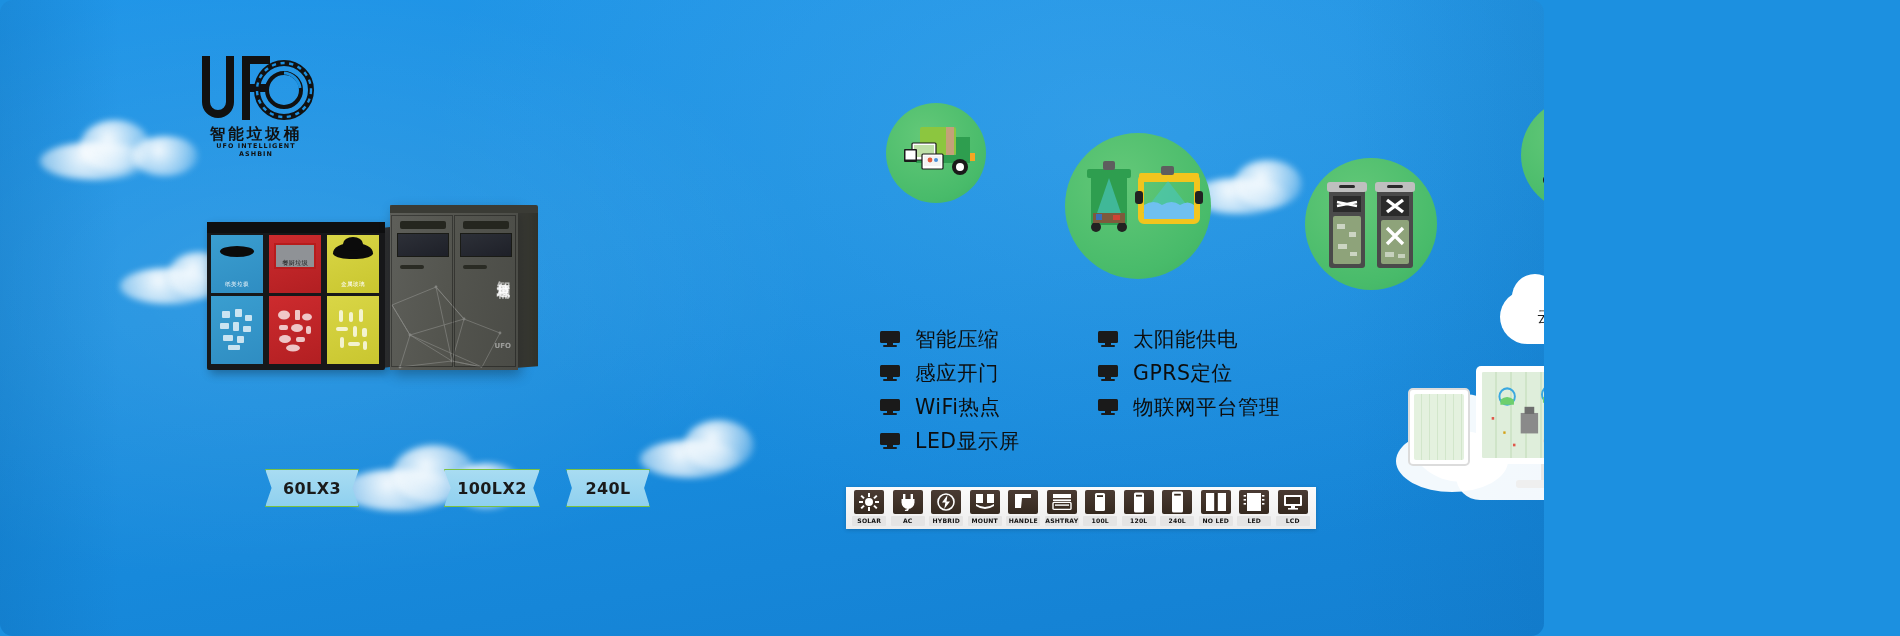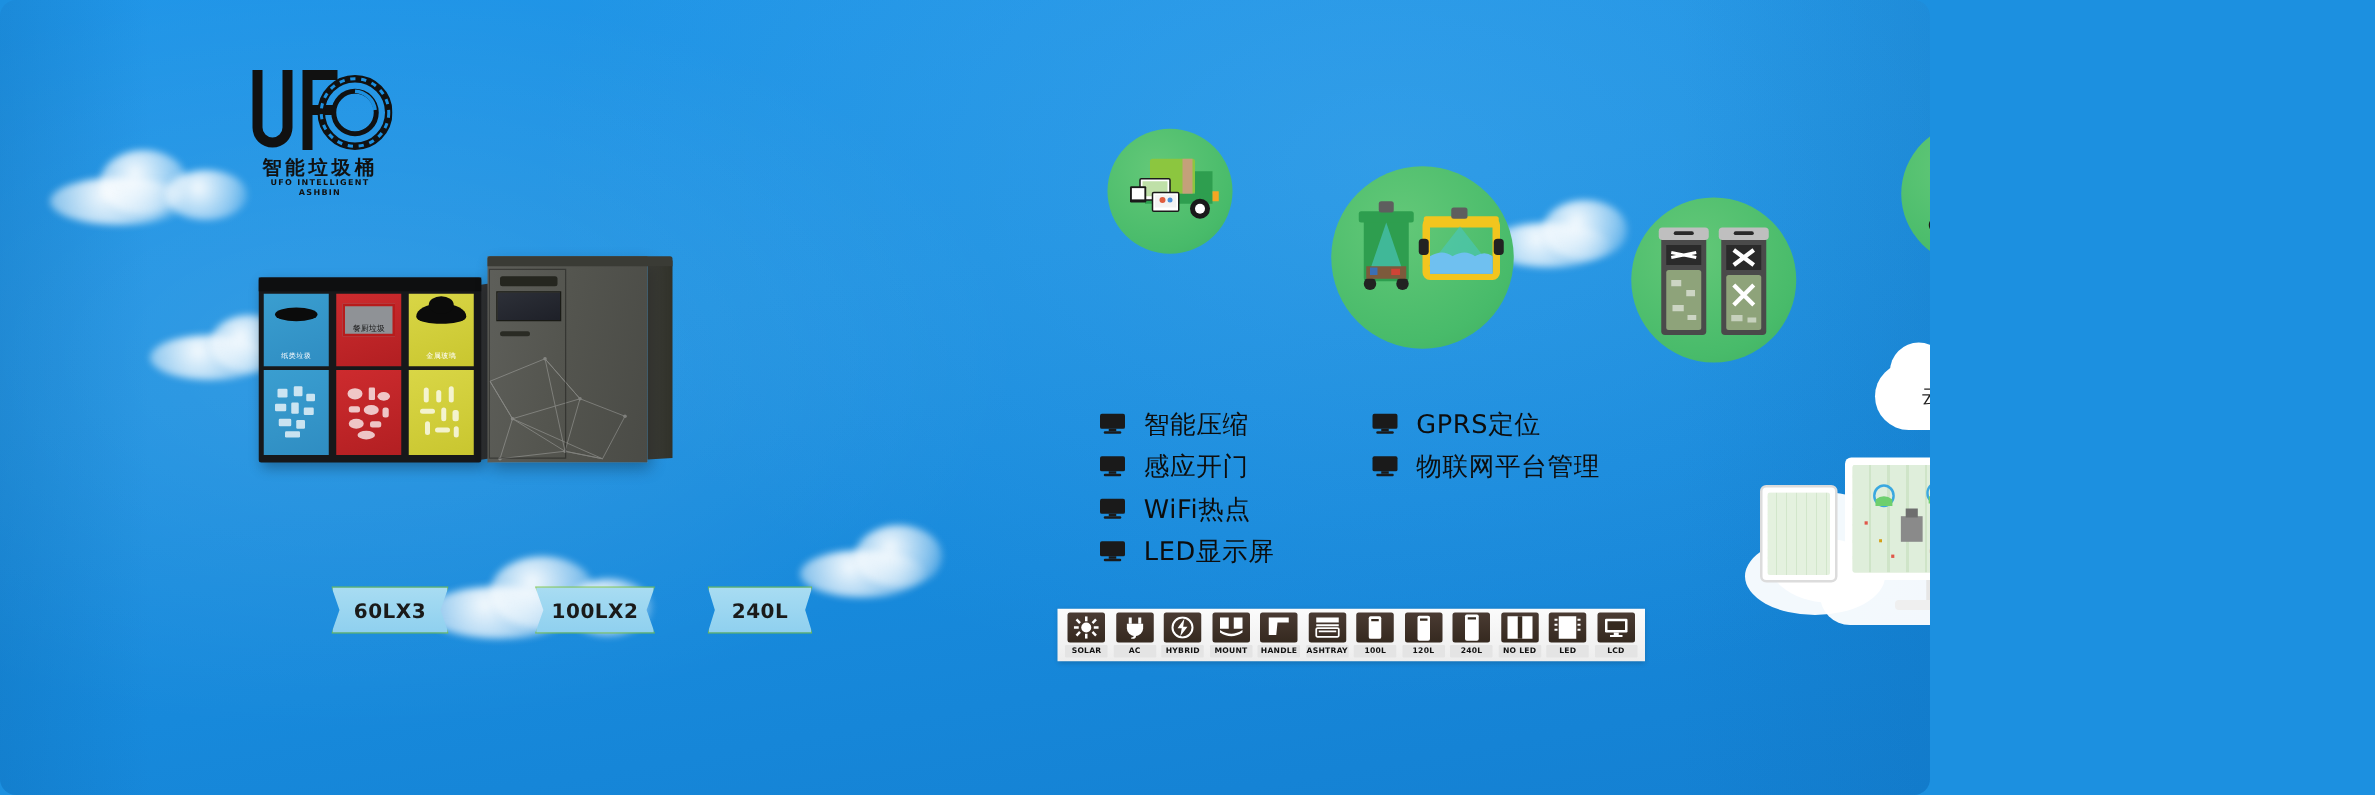--- a/index.html
+++ b/index.html
@@ -135,21 +135,21 @@
   
   .ribbon {
     position:absolute; height:38px;
     background:linear-gradient(180deg,#a8dcf2,#8fd0ef);
     border:1.6px solid #7ac143;
     display:flex; align-items:center; justify-content:center;
     clip-path:polygon(0 0, 100% 0, 93% 50%, 100% 100%, 0 100%, 7% 50%);
     color:#1a1a1a; font-weight:700; font-size:16px; letter-spacing:0.4px;
   }
   #rib-60  { left:265px; top:469px; width:94px;text-align:right; }
-  #rib-100 { left:428px; top:469px; width:96px; }
+  #rib-100 { left:444px; top:469px; width:96px; }
   #rib-240 { left:566px; top:469px; width:84px; }
 
   
   .gcircle { position:absolute; border-radius:50%;
     background:radial-gradient(circle at 38% 32%, #63c878, #48bb6a 70%, #3fae60 100%); }
   #gc1 { left:886px; top:103px; width:100px; height:100px; }
   #gc2 { left:1065px; top:133px; width:146px; height:146px; }
   #gc3 { left:1305px; top:158px; width:132px; height:132px; }
   #gc4 { left:1521px; top:98px; width:114px; height:114px; }
   .dash-ring { position:absolute; left:1075px; top:143px; width:126px; height:126px;
@@ -383,20 +383,27 @@
           </g>
       </svg>
     </div>
     <div class="b2-top"></div>
 
     <div class="b2-unit b2-u1">
       <div class="b2-head"></div>
       <div class="b2-win"></div>
       <div class="b2-handle"></div>
     </div>
+    <div class="b2-unit b2-u2">
+      <div class="b2-head"></div>
+      <div class="b2-win"></div>
+      <div class="b2-handle"></div>
+      <div class="b2-vtxt">智慧垃圾桶</div>
+      <div class="b2-logo">UFO</div>
+    </div>
   </div>
 
 
   <div id="rib-60" class="ribbon">60LX3</div>
   <div id="rib-100" class="ribbon">100LX2</div>
   <div id="rib-240" class="ribbon">240L</div>
 
   <div class="dash-ring"></div>
 
   <div id="gc1" class="gcircle">
@@ -530,20 +537,28 @@
         <span class="feat-label">LED显示屏</span>
       </div>
     </div>
     <div class="feat-col right">
       <div class="feat-row">
         <span class="feat-icon">
             <span class="scr"></span>
             <span class="stand"></span>
             <span class="base"></span>
           </span>
+        <span class="feat-label">太阳能供电</span>
+      </div>
+      <div class="feat-row">
+        <span class="feat-icon">
+            <span class="scr"></span>
+            <span class="stand"></span>
+            <span class="base"></span>
+          </span>
         <span class="feat-label">GPRS定位</span>
       </div>
       <div class="feat-row">
         <span class="feat-icon">
             <span class="scr"></span>
             <span class="stand"></span>
             <span class="base"></span>
           </span>
         <span class="feat-label">物联网平台管理</span>
       </div>

